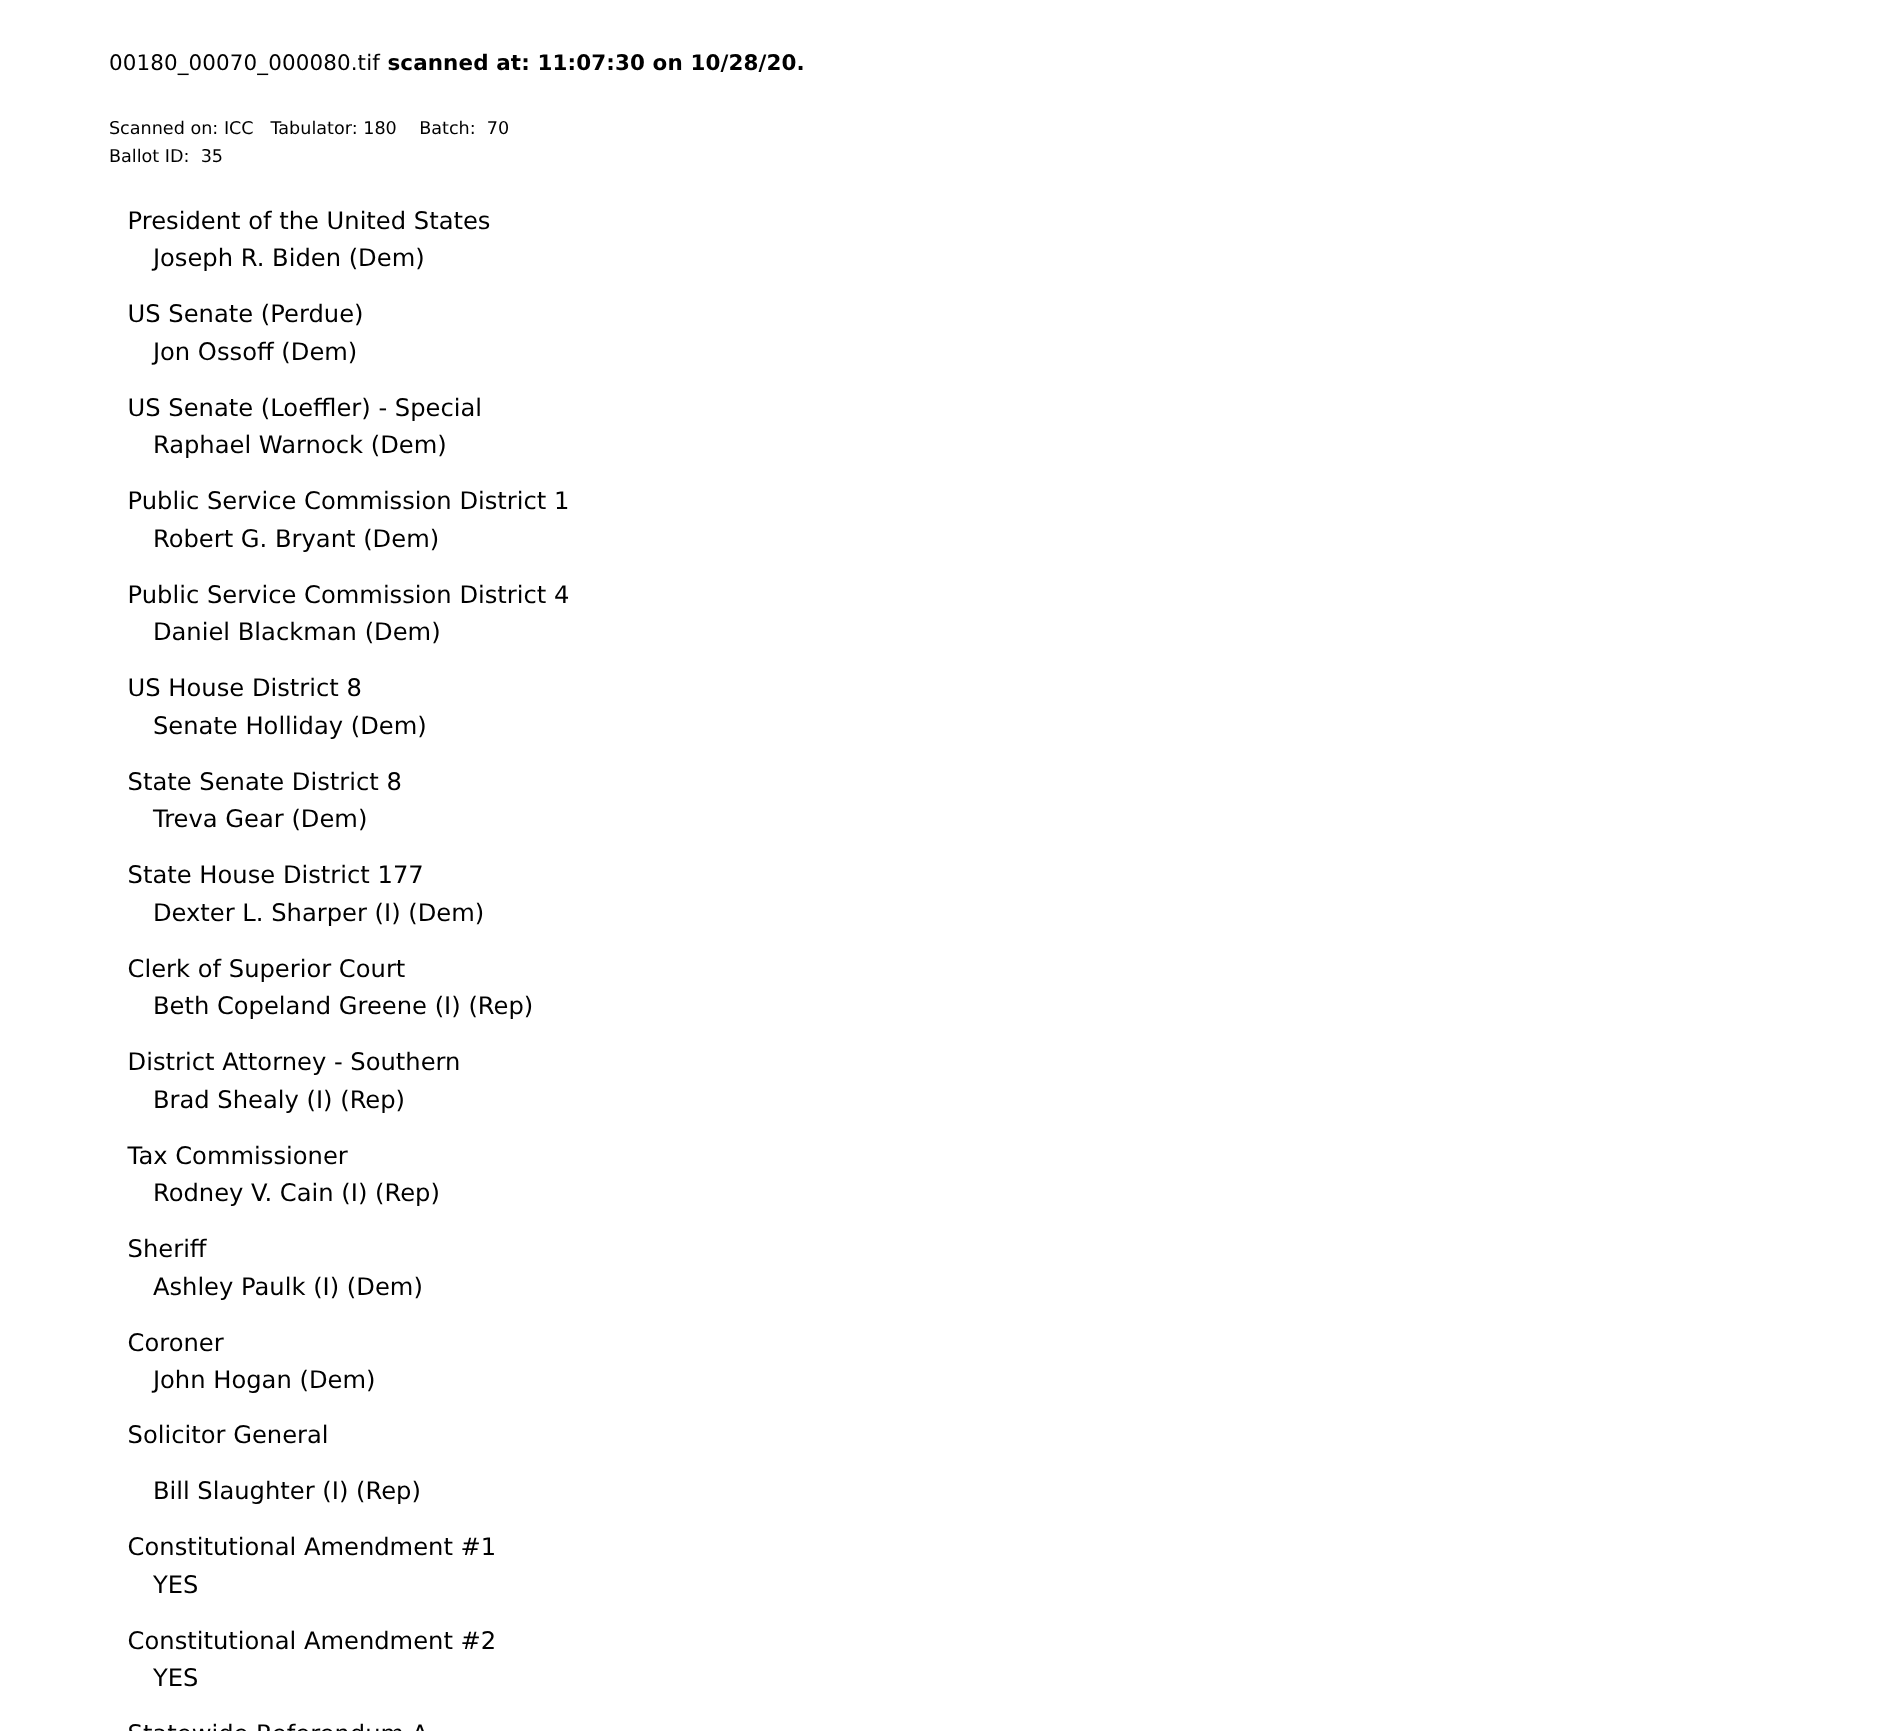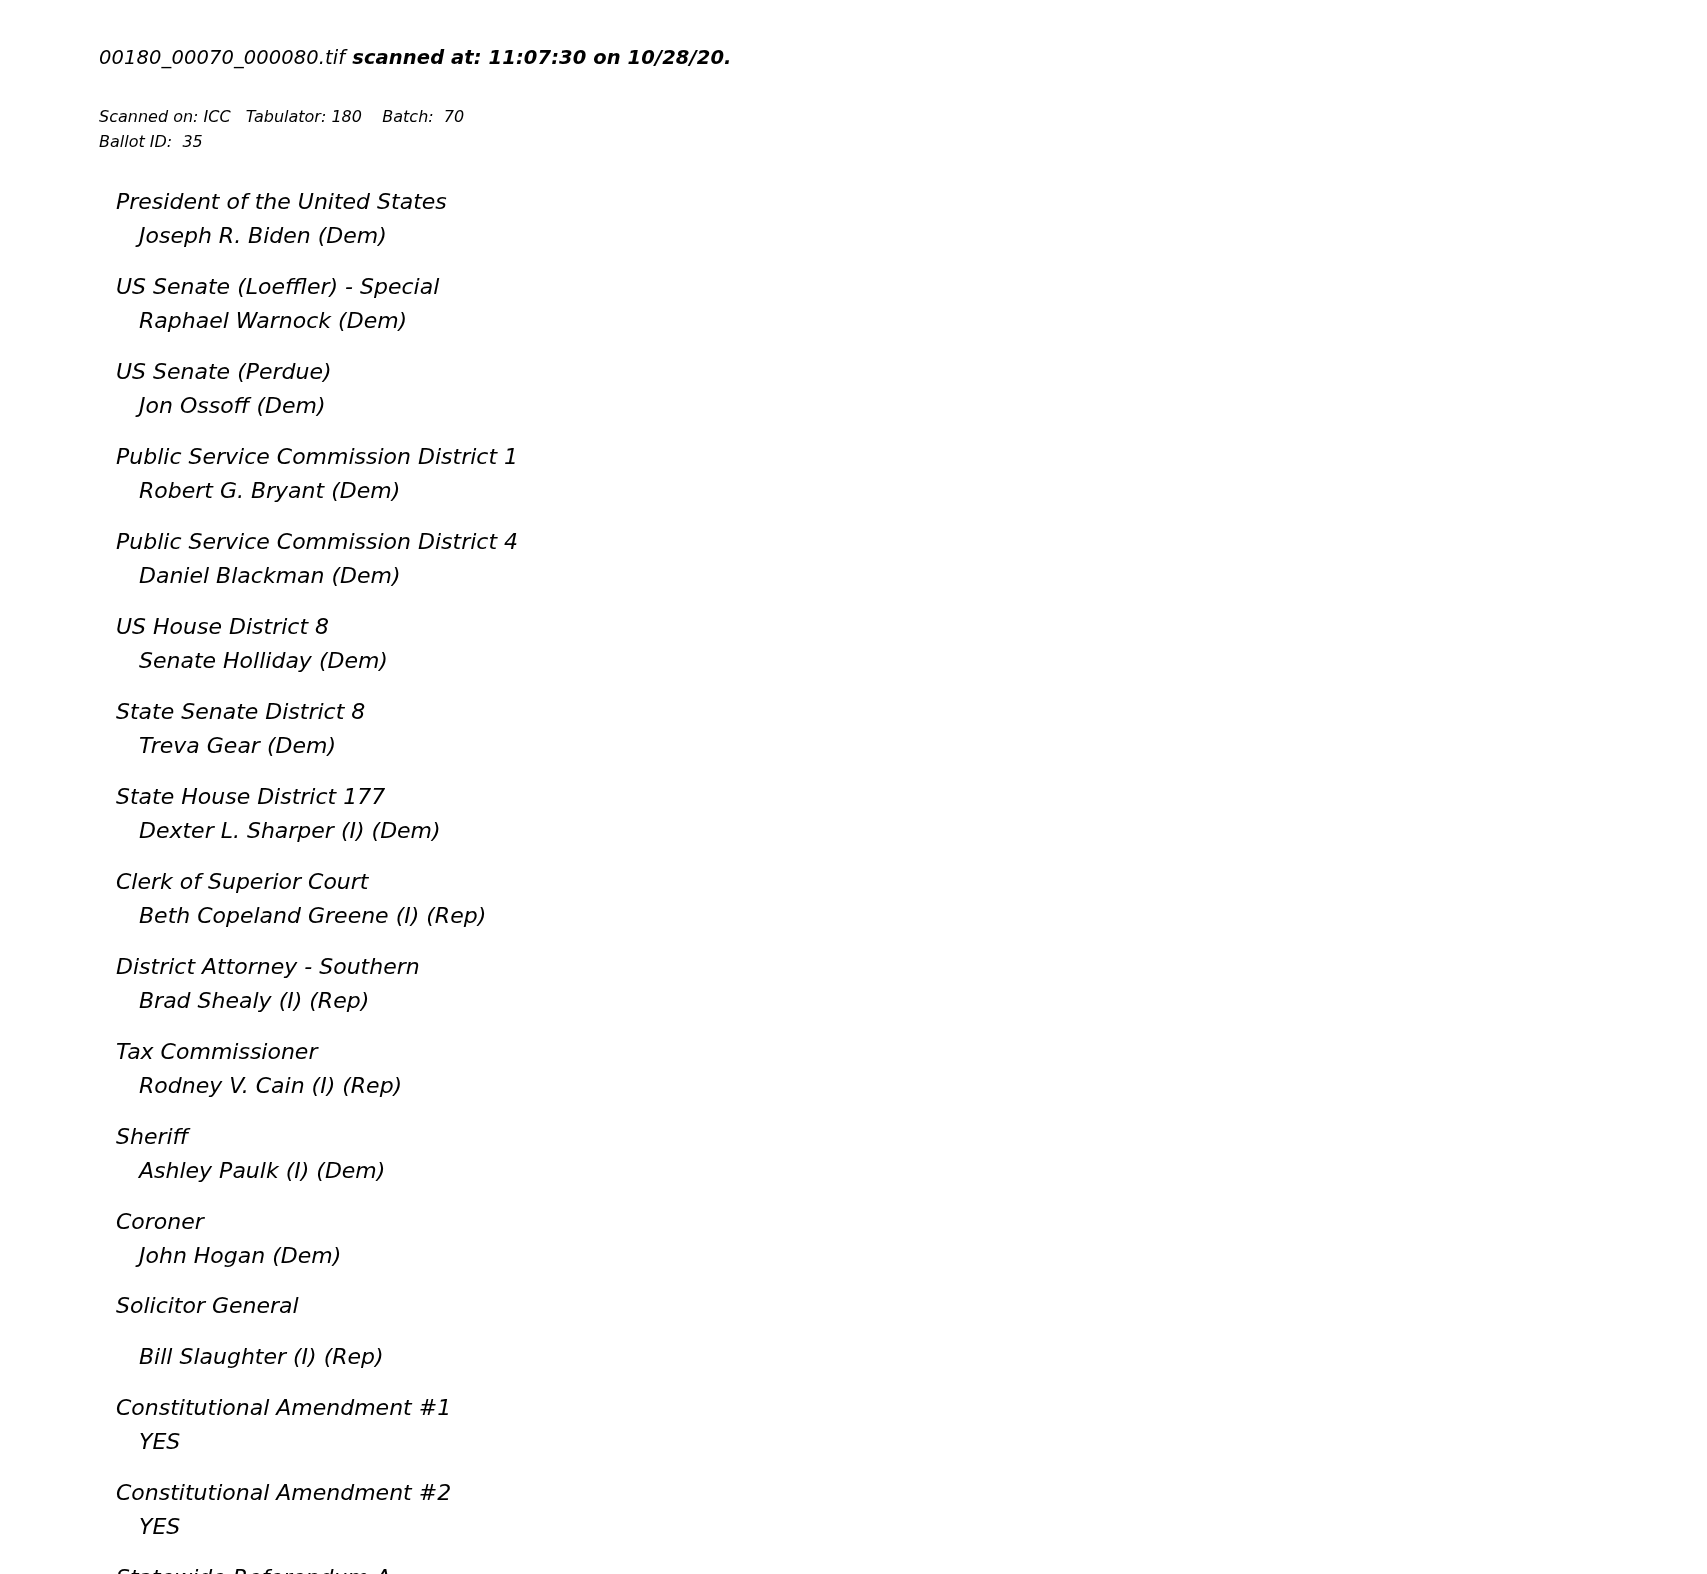--- a/index.html
+++ b/index.html
@@ -13,21 +13,20 @@
     font-family: "DejaVu Sans", sans-serif;
     color: #000000;
     overflow: hidden;
   }
   .page {
     position: relative;
     width: 1387px;
     height: 1574px;
     box-sizing: border-box;
     padding: 44px 0 0 99px;
-    font-style: italic;
   }
   .scan-header {
     font-size: 19.5px;
     font-weight: bold;
     letter-spacing: 0.1px;
     line-height: 1.4;
     margin: 0 0 34px 0;
   }
   .scan-header .fname {
     font-weight: normal;
@@ -69,26 +68,26 @@
     <div class="meta-line">Scanned on: ICC   Tabulator: 180    Batch:  70</div>
     <div class="meta-line">Ballot ID:  35</div>
   </div>
 
   <div class="contest-list">
       <div class="contest">
         <div class="contest-title">President of the United States</div>
         <div class="contest-choice">Joseph R. Biden (Dem)</div>
       </div>
       <div class="contest">
+        <div class="contest-title">US Senate (Perdue)</div>
+        <div class="contest-choice">Jon Ossoff (Dem)</div>
+      </div>
+      <div class="contest">
         <div class="contest-title">US Senate (Loeffler) - Special</div>
         <div class="contest-choice">Raphael Warnock (Dem)</div>
-      </div>
-      <div class="contest">
-        <div class="contest-title">US Senate (Perdue)</div>
-        <div class="contest-choice">Jon Ossoff (Dem)</div>
       </div>
       <div class="contest">
         <div class="contest-title">Public Service Commission District 1</div>
         <div class="contest-choice">Robert G. Bryant (Dem)</div>
       </div>
       <div class="contest">
         <div class="contest-title">Public Service Commission District 4</div>
         <div class="contest-choice">Daniel Blackman (Dem)</div>
       </div>
       <div class="contest">

